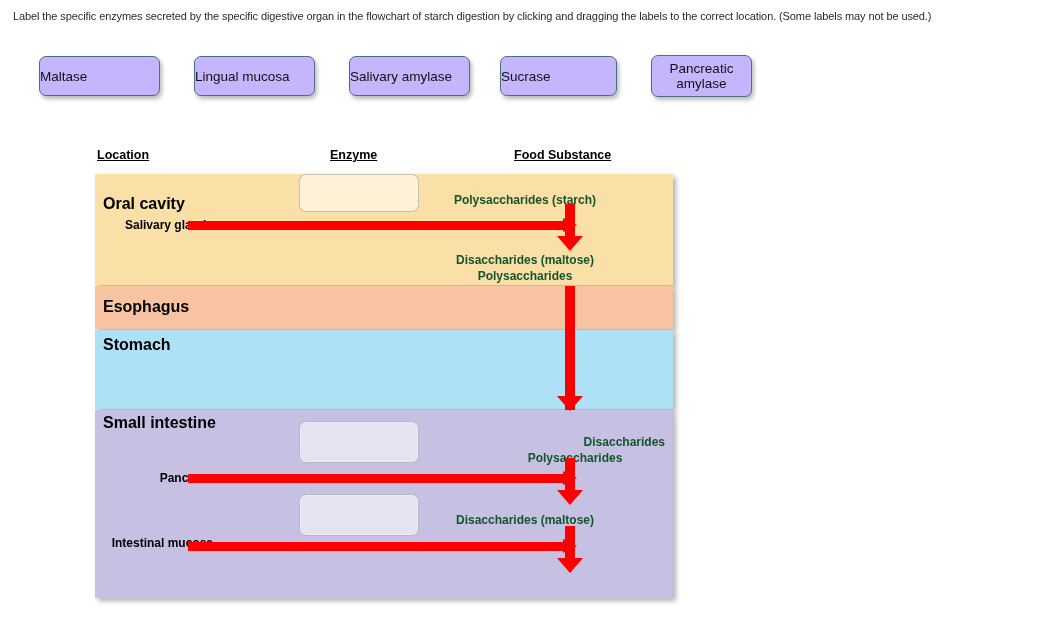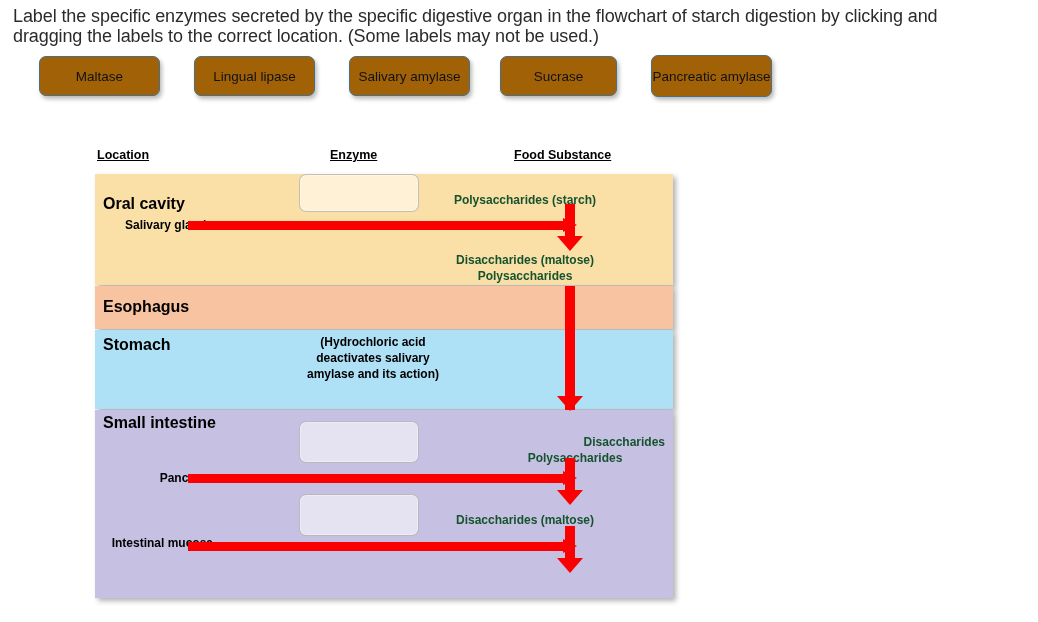--- a/index.html
+++ b/index.html
@@ -11,39 +11,38 @@
     position: relative;
     font-family: "Liberation Sans", sans-serif;
     overflow: hidden;
   }
 
   
   #instruction {
     position: absolute;
     left: 13px; top: 6px;
     width: 960px;
-    font-size: 18px;
+    font-size: 11px;
     line-height: 20px;
     color: #2b2b2b;
     letter-spacing: -0.1px;
   }
 
   
   .chip {
     position: absolute;
     box-sizing: border-box;
-    background: #a16207;
+    background: #c4b5fd;
     border: 1px solid #4a6f86;
     border-radius: 7px;
     box-shadow: 2px 3px 4px rgba(0,0,0,0.28);
     color: #111111;
     font-size: 13.5px;
     display: flex;
     align-items: center;
-    justify-content: center;
     text-align: center;
     line-height: 15px;
     cursor: move;
     user-select: none;
   }
 
   
   #chart {
     position: absolute;
     left: 95px; top: 174px;
@@ -158,29 +157,29 @@
 </style>
 </head>
 <body>
 
 <div id="instruction">Label the specific enzymes secreted by the specific digestive organ in the flowchart of starch digestion by clicking and dragging the labels to the correct location.  (Some labels may not be used.)</div>
 
 <div class="chip" style="left:39px;  top:56px; width:121px; height:40px;">
   <span>Maltase</span>
 </div>
 <div class="chip" style="left:194px; top:56px; width:121px; height:40px;">
-  <span>Lingual lipase</span>
+  <span>Lingual mucosa</span>
 </div>
 <div class="chip" style="left:349px; top:56px; width:121px; height:40px;">
   <span>Salivary amylase</span>
 </div>
 <div class="chip" style="left:500px; top:56px; width:117px; height:40px;">
   <span>Sucrase</span>
 </div>
-<div class="chip" style="left:651px; top:55px; width:121px; height:42px;">
+<div class="chip" style="left:651px; top:55px; width:101px; height:42px;">
   <span>Pancreatic amylase</span>
 </div>
 
 <div id="chart">
 
   <div class="col-head" style="left:2px;">Location</div>
   <div class="col-head" style="left:235px;">Enzyme</div>
   <div class="col-head" style="left:419px;">Food  Substance</div>
 
   <div class="band" id="band-oral"></div>
@@ -207,21 +206,20 @@
   </div>
 
   <div class="band-label" style="left:8px; top:124px;">Esophagus</div>
 
   <div class="v-bar" style="left:470px; top:112px; height:124px;"></div>
   <div class="v-arrow" style="left:462px; top:222px; height:15px;">
     <div class="head"></div>
   </div>
 
   <div class="band-label" style="left:8px; top:162px;">Stomach</div>
-  <div class="note" style="left:204px; top:160px; width:148px;">(Hydrochloric  acid deactivates  salivary amylase  and  its action)</div>
 
   <div class="band-label" style="left:8px; top:240px;">Small  intestine</div>
 
   <div class="substance" style="left:390px; top:260px; width:180px; text-align:right;">Disaccharides</div>
   <div class="substance" style="left:390px; top:276px; width:180px; text-align:center;">Polysaccharides</div>
   <div class="substance" style="left:330px; top:338px; width:200px;">Disaccharides  (maltose)</div>
 
   <div class="drop" style="left:204px; top:247px; height:42px; background:rgba(255,255,255,0.55);"></div>
 
   <div class="organ-label" style="left:0px; top:297px; width:118px;">Pancreas</div>

